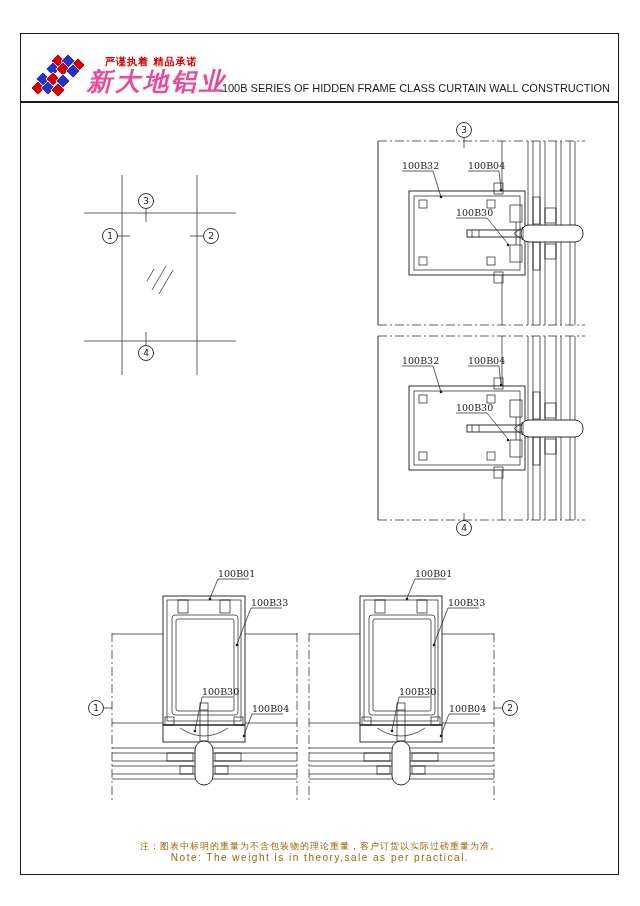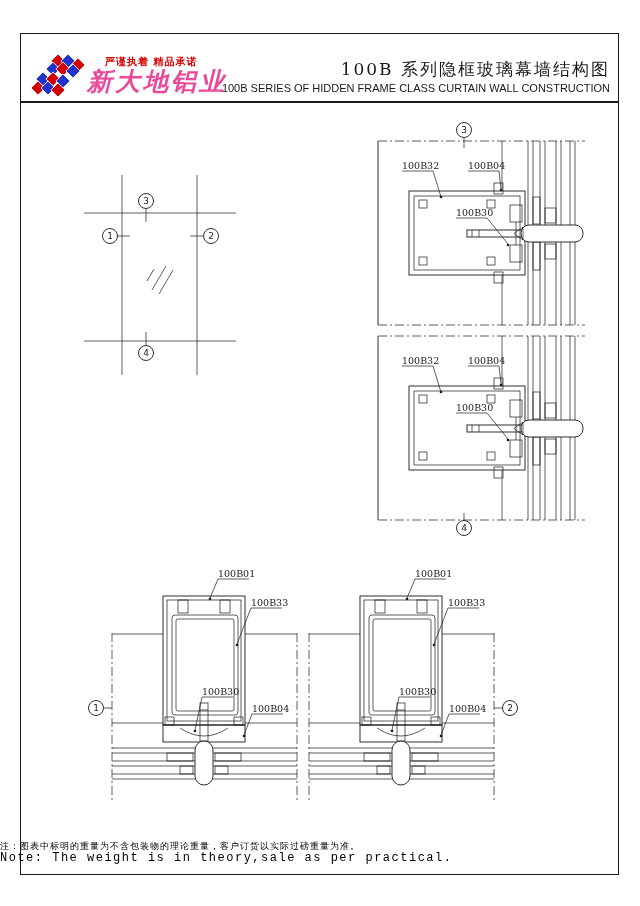--- a/index.html
+++ b/index.html
@@ -9,23 +9,23 @@
   .header{position:absolute;left:0;top:0;width:100%;height:51px;border-bottom:2px solid #1a1a1a;margin-top:16px;}
   .logo{position:absolute;left:10px;top:4px;}
   .slogan{position:absolute;left:84px;top:5px;font-size:10px;font-weight:bold;color:#d40000;
           font-family:"DejaVu Serif",serif;letter-spacing:1px;white-space:nowrap;}
   .company{position:absolute;left:66px;top:15px;font-size:25px;font-weight:bold;font-style:italic;
            color:#ec4899;font-family:"DejaVu Serif",serif;letter-spacing:3px;white-space:nowrap;}
   .title-cn{position:absolute;right:8px;top:8px;font-size:17px;font-family:"DejaVu Serif",serif;
             letter-spacing:2px;white-space:nowrap;}
   .title-en{position:absolute;right:8px;top:32px;font-size:11px;font-family:"Liberation Sans",sans-serif;
             white-space:nowrap;text-align:center;}
-  .note{position:absolute;left:0;top:840px;width:640px;color:#000000;line-height:12px;}
+  .note{position:absolute;left:0;top:840px;width:640px;text-align:center;color:#a16207;line-height:12px;}
   .note .cn{font-size:9px;letter-spacing:1px;}
-  .note .en{font-size:12px;letter-spacing:1.5px;font-family:Liberation Mono, monospace;}
+  .note .en{font-size:10px;letter-spacing:1.5px;font-family:Liberation Sans, sans-serif;}
   svg{position:absolute;overflow:visible;}
   svg text.lbl{font-family:"DejaVu Serif",serif;font-size:9.5px;fill:#1a1a1a;}
   svg text.co{font-family:"DejaVu Sans",sans-serif;font-size:9px;fill:#1a1a1a;text-anchor:middle;}
   .ln{stroke:#1a1a1a;stroke-width:0.9;fill:none;}
   .thin{stroke:#1a1a1a;stroke-width:0.7;fill:none;}
   .cl{stroke:#1a1a1a;stroke-width:0.7;fill:none;stroke-dasharray:9,3,2,3;}
 </style>
 </head>
 <body>
 
@@ -126,21 +126,20 @@
           <rect x="7" y="20" width="10" height="10" transform="rotate(45 12 25)" fill="#2233cc"></rect>
           <rect x="17" y="20" width="10" height="10" transform="rotate(45 22 25)" fill="#d40000"></rect>
           <rect x="27" y="22" width="10" height="10" transform="rotate(45 32 27)" fill="#2233cc"></rect>
           <rect x="2" y="29" width="10" height="10" transform="rotate(45 7 34)" fill="#d40000"></rect>
           <rect x="12" y="29" width="10" height="10" transform="rotate(45 17 34)" fill="#2233cc"></rect>
           <rect x="22" y="31" width="10" height="10" transform="rotate(45 27 36)" fill="#d40000"></rect>
         </g>
       </svg>
       <div class="slogan">严谨执着 精品承诺</div>
       <div class="company">新大地铝业</div>
-      <div class="title-cn">100B 系列隐框玻璃幕墙结构图</div>
       <div class="title-en">100B   SERIES OF HIDDEN FRAME CLASS CURTAIN WALL CONSTRUCTION</div>
     </div>
   </div>
 
   <svg style="left:70px;top:168px;" width="185" height="215" viewBox="0 0 185 215">
     <line class="thin" x1="52" y1="7" x2="52" y2="207"></line>
     <line class="thin" x1="127" y1="7" x2="127" y2="207"></line>
     <line class="thin" x1="14" y1="45" x2="166" y2="45"></line>
     <line class="thin" x1="14" y1="173" x2="166" y2="173"></line>
     <line class="thin" x1="82" y1="122" x2="96" y2="98"></line>

